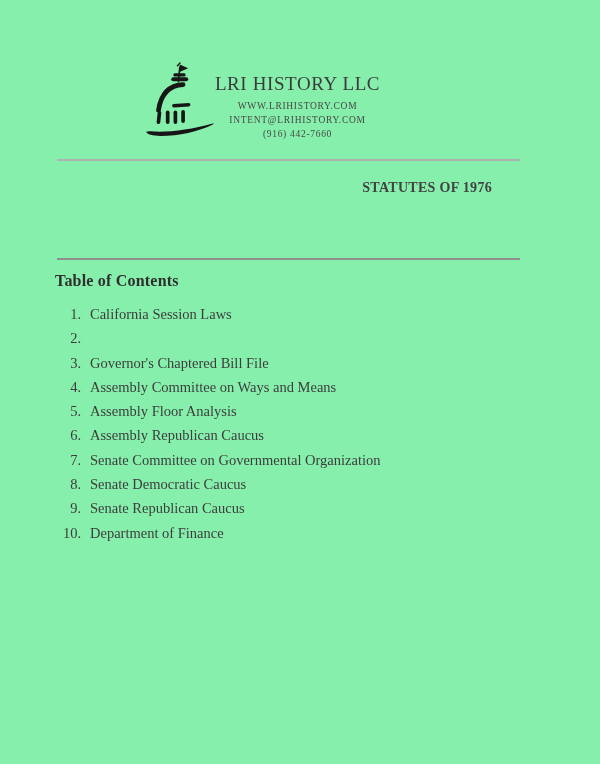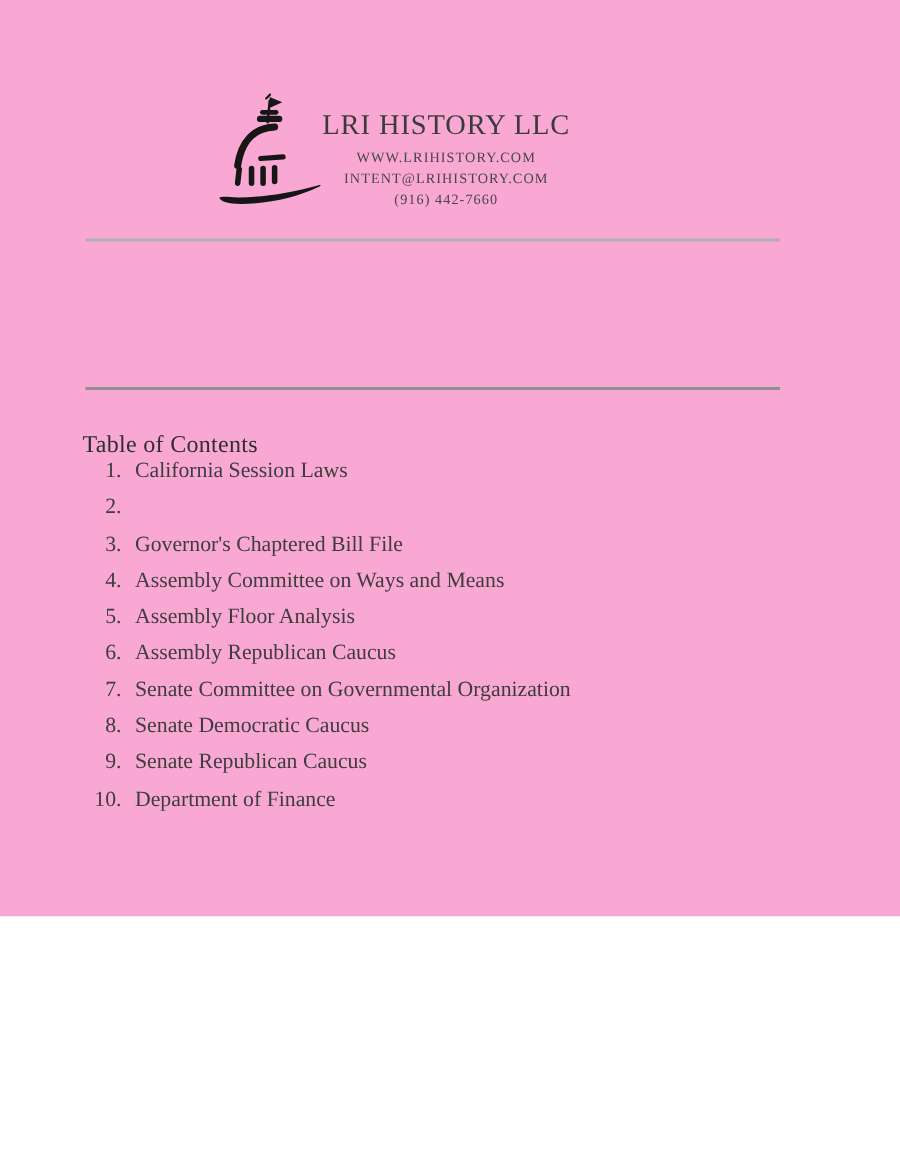--- a/index.html
+++ b/index.html
@@ -1,19 +1,19 @@
 <!DOCTYPE html>
 <html><head>
 <meta charset="utf-8">
 <style>
   html,body{margin:0;padding:0;background:#ffffff;}
   .page{
     position:relative;
-    width:600px;height:611px;
-    background:#f9a8d4;
+    width:600px;height:764px;
+    background:#86efac;
     font-family:"Liberation Serif","DejaVu Serif",serif;
     color:#3a3a3a;
     overflow:hidden;
   }
   
   .logo{
     position:absolute;left:144px;top:60px;width:72px;height:78px;
   }
   .letterhead{
     position:absolute;left:190px;top:74px;width:215px;
@@ -34,22 +34,22 @@
   
   .reference{
     position:absolute;top:177px;right:108px;
     text-align:right;font-weight:bold;
     font-size:14px;line-height:22px;letter-spacing:0.3px;
     color:#424242;
   }
   .ref-line{white-space:pre;}
   
   .toc-heading{
-    position:absolute;left:55px;top:288px;
-    font-size:16px;font-weight:normal;color:#2f2f2f;
+    position:absolute;left:55px;top:272px;
+    font-size:16px;font-weight:bold;color:#2f2f2f;
     letter-spacing:0.2px;
     text-align:right;
   }
   .toc-list{
     position:absolute;left:0;top:302px;width:600px;
   }
   .toc-row{
     display:flex;align-items:baseline;
     height:24.3px;line-height:24.3px;
     font-size:14.5px;color:#3d3d3d;
@@ -92,20 +92,21 @@
   <div class="letterhead">
     <div class="company">LRI HISTORY LLC</div>
     <div class="contact">WWW.LRIHISTORY.COM</div>
     <div class="contact">INTENT@LRIHISTORY.COM</div>
     <div class="contact">(916) 442-7660</div>
   </div>
 
   <div class="rule rule-top"></div>
 
   <div class="reference">
+    <div class="ref-line">STATUTES OF 1976</div>
   </div>
 
   <div class="rule rule-bottom"></div>
 
   <div class="toc-heading">Table of Contents</div>
 
   <div class="toc-list">
     <div class="toc-row">
       <span class="toc-num">1.</span>
       <span class="toc-label">California Session Laws</span>

